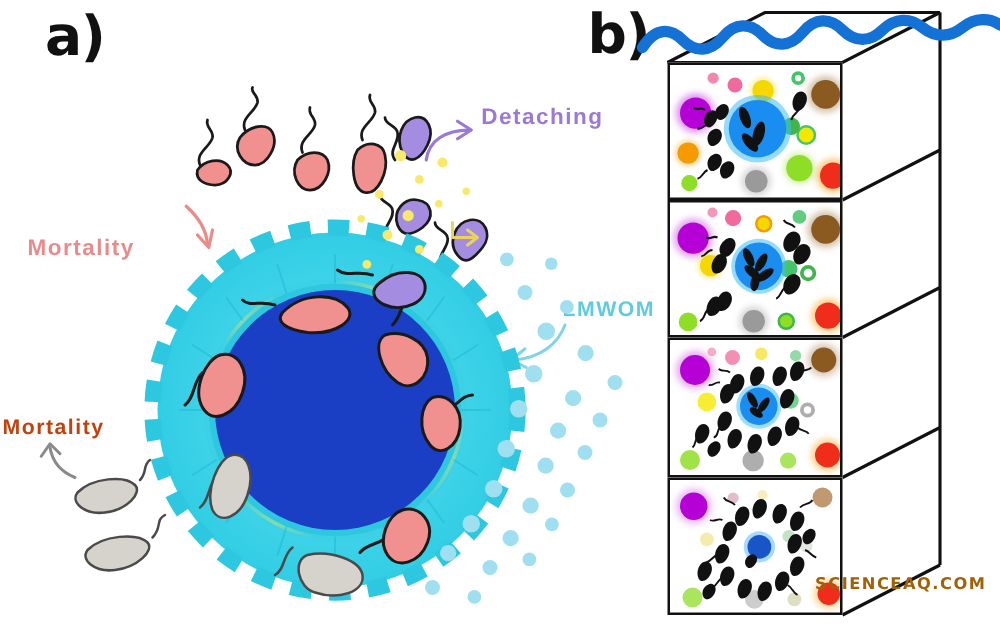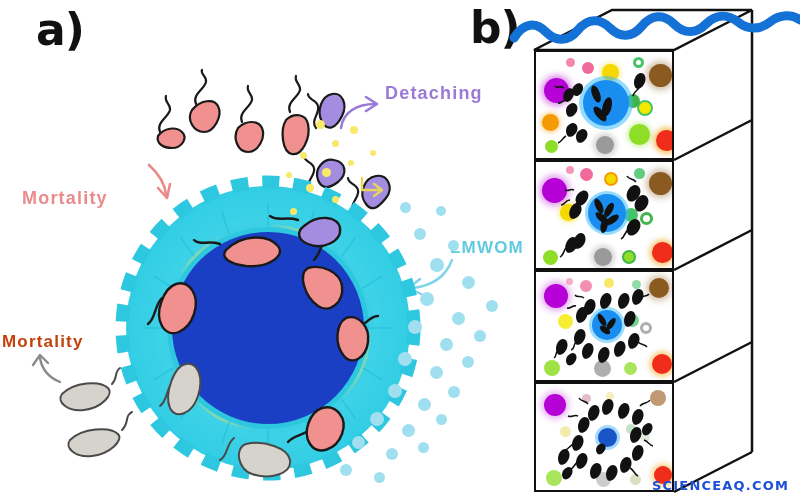--- a/index.html
+++ b/index.html
@@ -64,21 +64,21 @@
   #boxwrap{position:absolute;left:462px;top:0px;width:338px;height:499px;}
   .layer-face{
     position:absolute;background:#ffffff;border:2.5px solid #111111;box-sizing:border-box;
   }
   .layer-inner{position:absolute;left:0;top:0;width:100%;height:100%;overflow:hidden;}
   .prt{position:absolute;border-radius:50%;}
   .bsphere{position:absolute;border-radius:50%;}
 
   #watermark{
     position:absolute;left:652px;top:460px;font-family:"DejaVu Sans",sans-serif;
-    font-size:13px;color:#1d4ed8;letter-spacing:1.2px;font-weight:600;margin-top:18px;
+    font-size:13px;color:#a16207;letter-spacing:1.2px;font-weight:600;
   }
 </style>
 </head>
 <body>
 
 <div id="stage">
 
   <div class="panel-letter" id="letter-a">a)</div>
 
   <svg class="arrow-svg" style="left:130px;top:70px;" width="220" height="130">

